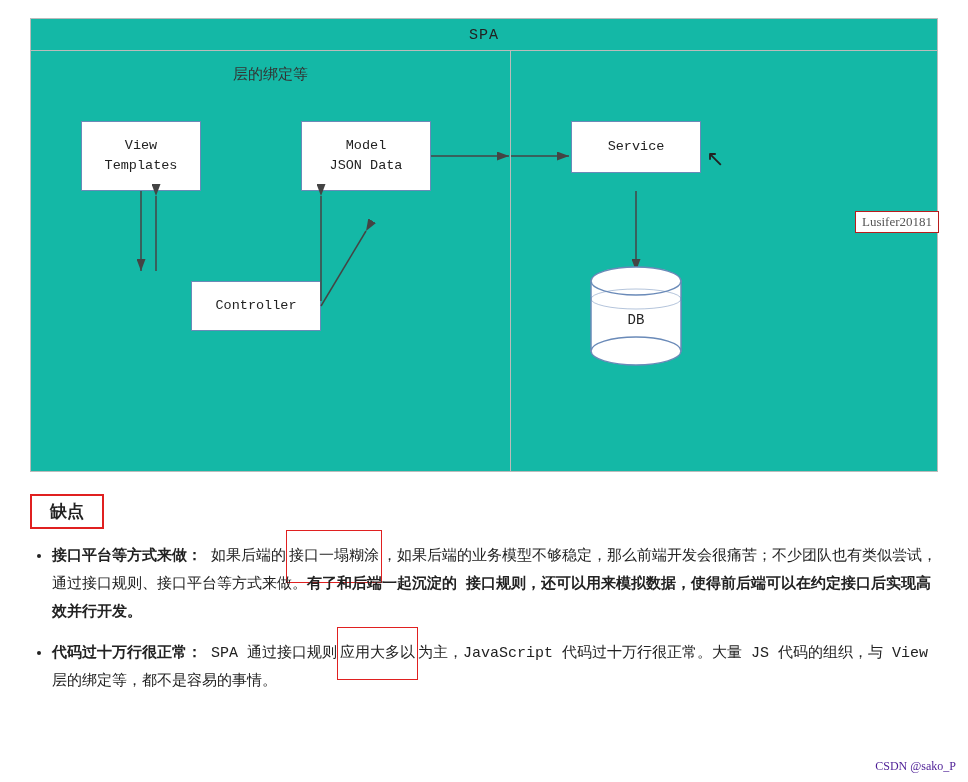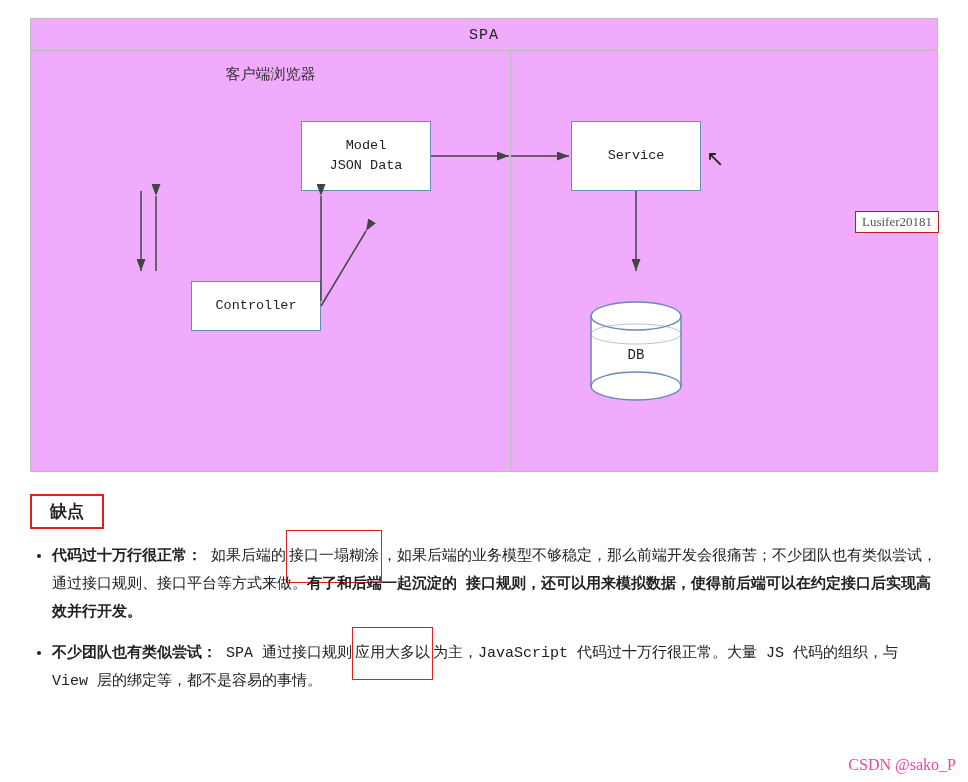--- a/index.html
+++ b/index.html
@@ -11,21 +11,21 @@
       font-size: 15px;
       color: #222;
       position: relative;
     }
 
     
     .diagram-container {
       border: 1.5px solid #bbb;
       margin: 18px 30px 0 30px;
       padding: 0;
-      background: #f0abfc;
+      background: #14b8a6;
       position: relative;
     }
 
     
     .spa-header {
       text-align: center;
       padding: 8px 0 6px 0;
       font-size: 15px;
       font-family: "Courier New", monospace;
       border-bottom: 1.5px solid #bbb;
@@ -150,34 +150,38 @@
     }
 
     .bold-text {
       font-weight: bold;
     }
 
     .footer-credit {
       position: fixed;
       bottom: 8px;
       right: 12px;
-      font-size: 16px;
-      color: #ec4899;
+      font-size: 12px;
+      color: #4c1d95;
     }
   </style>
 </head>
 <body>
 
 <div class="diagram-container">
   <div class="spa-header">SPA</div>
   <div class="diagram-body">
 
     <div class="client-panel">
-      <div class="client-label">客户端浏览器</div>
-
+      <div class="client-label">层的绑定等</div>
+
+      <div class="diagram-box" style="left:50px; top:70px; width:120px; height:70px; white-space:pre-line;">
+        <span>View
+Templates</span>
+      </div>
 
       <div class="diagram-box" style="left:160px; top:230px; width:130px; height:50px;">
         <span>Controller</span>
       </div>
 
       <div class="diagram-box" style="left:270px; top:70px; width:130px; height:70px; white-space:pre-line;">
         <span>Model
 JSON Data</span>
       </div>
 
@@ -199,37 +203,37 @@
         <line x1="290" y1="255" x2="335" y2="180" stroke="#444" stroke-width="1.5" marker-end="url(#arrowhead-up)"></line>
 
         <line x1="290" y1="250" x2="290" y2="145" stroke="#444" stroke-width="1.5" marker-end="url(#arrowhead-up)"></line>
 
         <line x1="400" y1="105" x2="478" y2="105" stroke="#444" stroke-width="1.5" marker-end="url(#arrowhead)"></line>
       </svg>
     </div>
 
     <div class="server-panel" style="position:relative;">
 
-      <div class="diagram-box" style="left:60px; top:70px; width:130px; height:70px;">
+      <div class="diagram-box" style="left:60px; top:70px; width:130px; height:52px;">
         <span>Service</span>
       </div>
 
       <svg class="arrow-svg" style="left:0;top:0;width:300px;height:420px;">
         <defs>
           <marker id="arrowhead2" markerWidth="8" markerHeight="6" refX="8" refY="3" orient="auto">
             <polygon points="0 0, 8 3, 0 6" fill="#444"></polygon>
           </marker>
         </defs>
 
         <line x1="125" y1="140" x2="125" y2="220" stroke="#444" stroke-width="1.5" marker-end="url(#arrowhead2)"></line>
 
         <line x1="0" y1="105" x2="58" y2="105" stroke="#444" stroke-width="1.5" marker-end="url(#arrowhead2)"></line>
       </svg>
 
-      <div class="db-cylinder" style="left:70px; top:243px; width:110px; height:110px;text-align:center;">
+      <div class="db-cylinder" style="left:70px; top:208px; width:110px; height:110px;text-align:center;">
         <svg width="110" height="110" viewBox="0 0 110 110">
 
           <rect x="10" y="22" width="90" height="70" fill="white" stroke="#6a8ab8" stroke-width="1.5"></rect>
 
           <ellipse cx="55" cy="22" rx="45" ry="14" fill="white" stroke="#6a8ab8" stroke-width="1.5"></ellipse>
 
           <ellipse cx="55" cy="92" rx="45" ry="14" fill="white" stroke="#6a8ab8" stroke-width="1.5"></ellipse>
 
           <ellipse cx="55" cy="40" rx="45" ry="10" fill="none" stroke="#6a8ab8" stroke-width="1" stroke-dasharray="none" opacity="0.5"></ellipse>
 
@@ -245,23 +249,23 @@
 </div>
 
 <div class="content-section">
 
   
   <div class="defect-box">缺点</div>
 
   
   <ul class="bullet-list">
     <li>
-      <span class="bold-text">代码过十万行很正常：</span>
+      <span class="bold-text">接口平台等方式来做：</span>
       <span>如果后端的</span><span class="highlight-red-box">接口一塌糊涂</span><span>，如果后端的业务模型不够稳定，那么前端开发会很痛苦；不少团队也有类似尝试，通过接口规则、接口平台等方式来做。</span><span class="bold-text">有了和后端一起沉淀的 接口规则，还可以用来模拟数据，使得前后端可以在约定接口后实现高效并行开发。</span>
     </li>
     <li>
-      <span class="bold-text">不少团队也有类似尝试：</span>
+      <span class="bold-text">代码过十万行很正常：</span>
       <span>SPA 通过接口规则</span><span class="highlight-red-box">应用大多以</span><span>为主，JavaScript 代码过十万行很正常。大量 JS 代码的组织，与 View 层的绑定等，都不是容易的事情。</span>
     </li>
   </ul>
 </div>
 
 <div class="footer-credit">CSDN @sako_P</div>
 
 </body></html>

